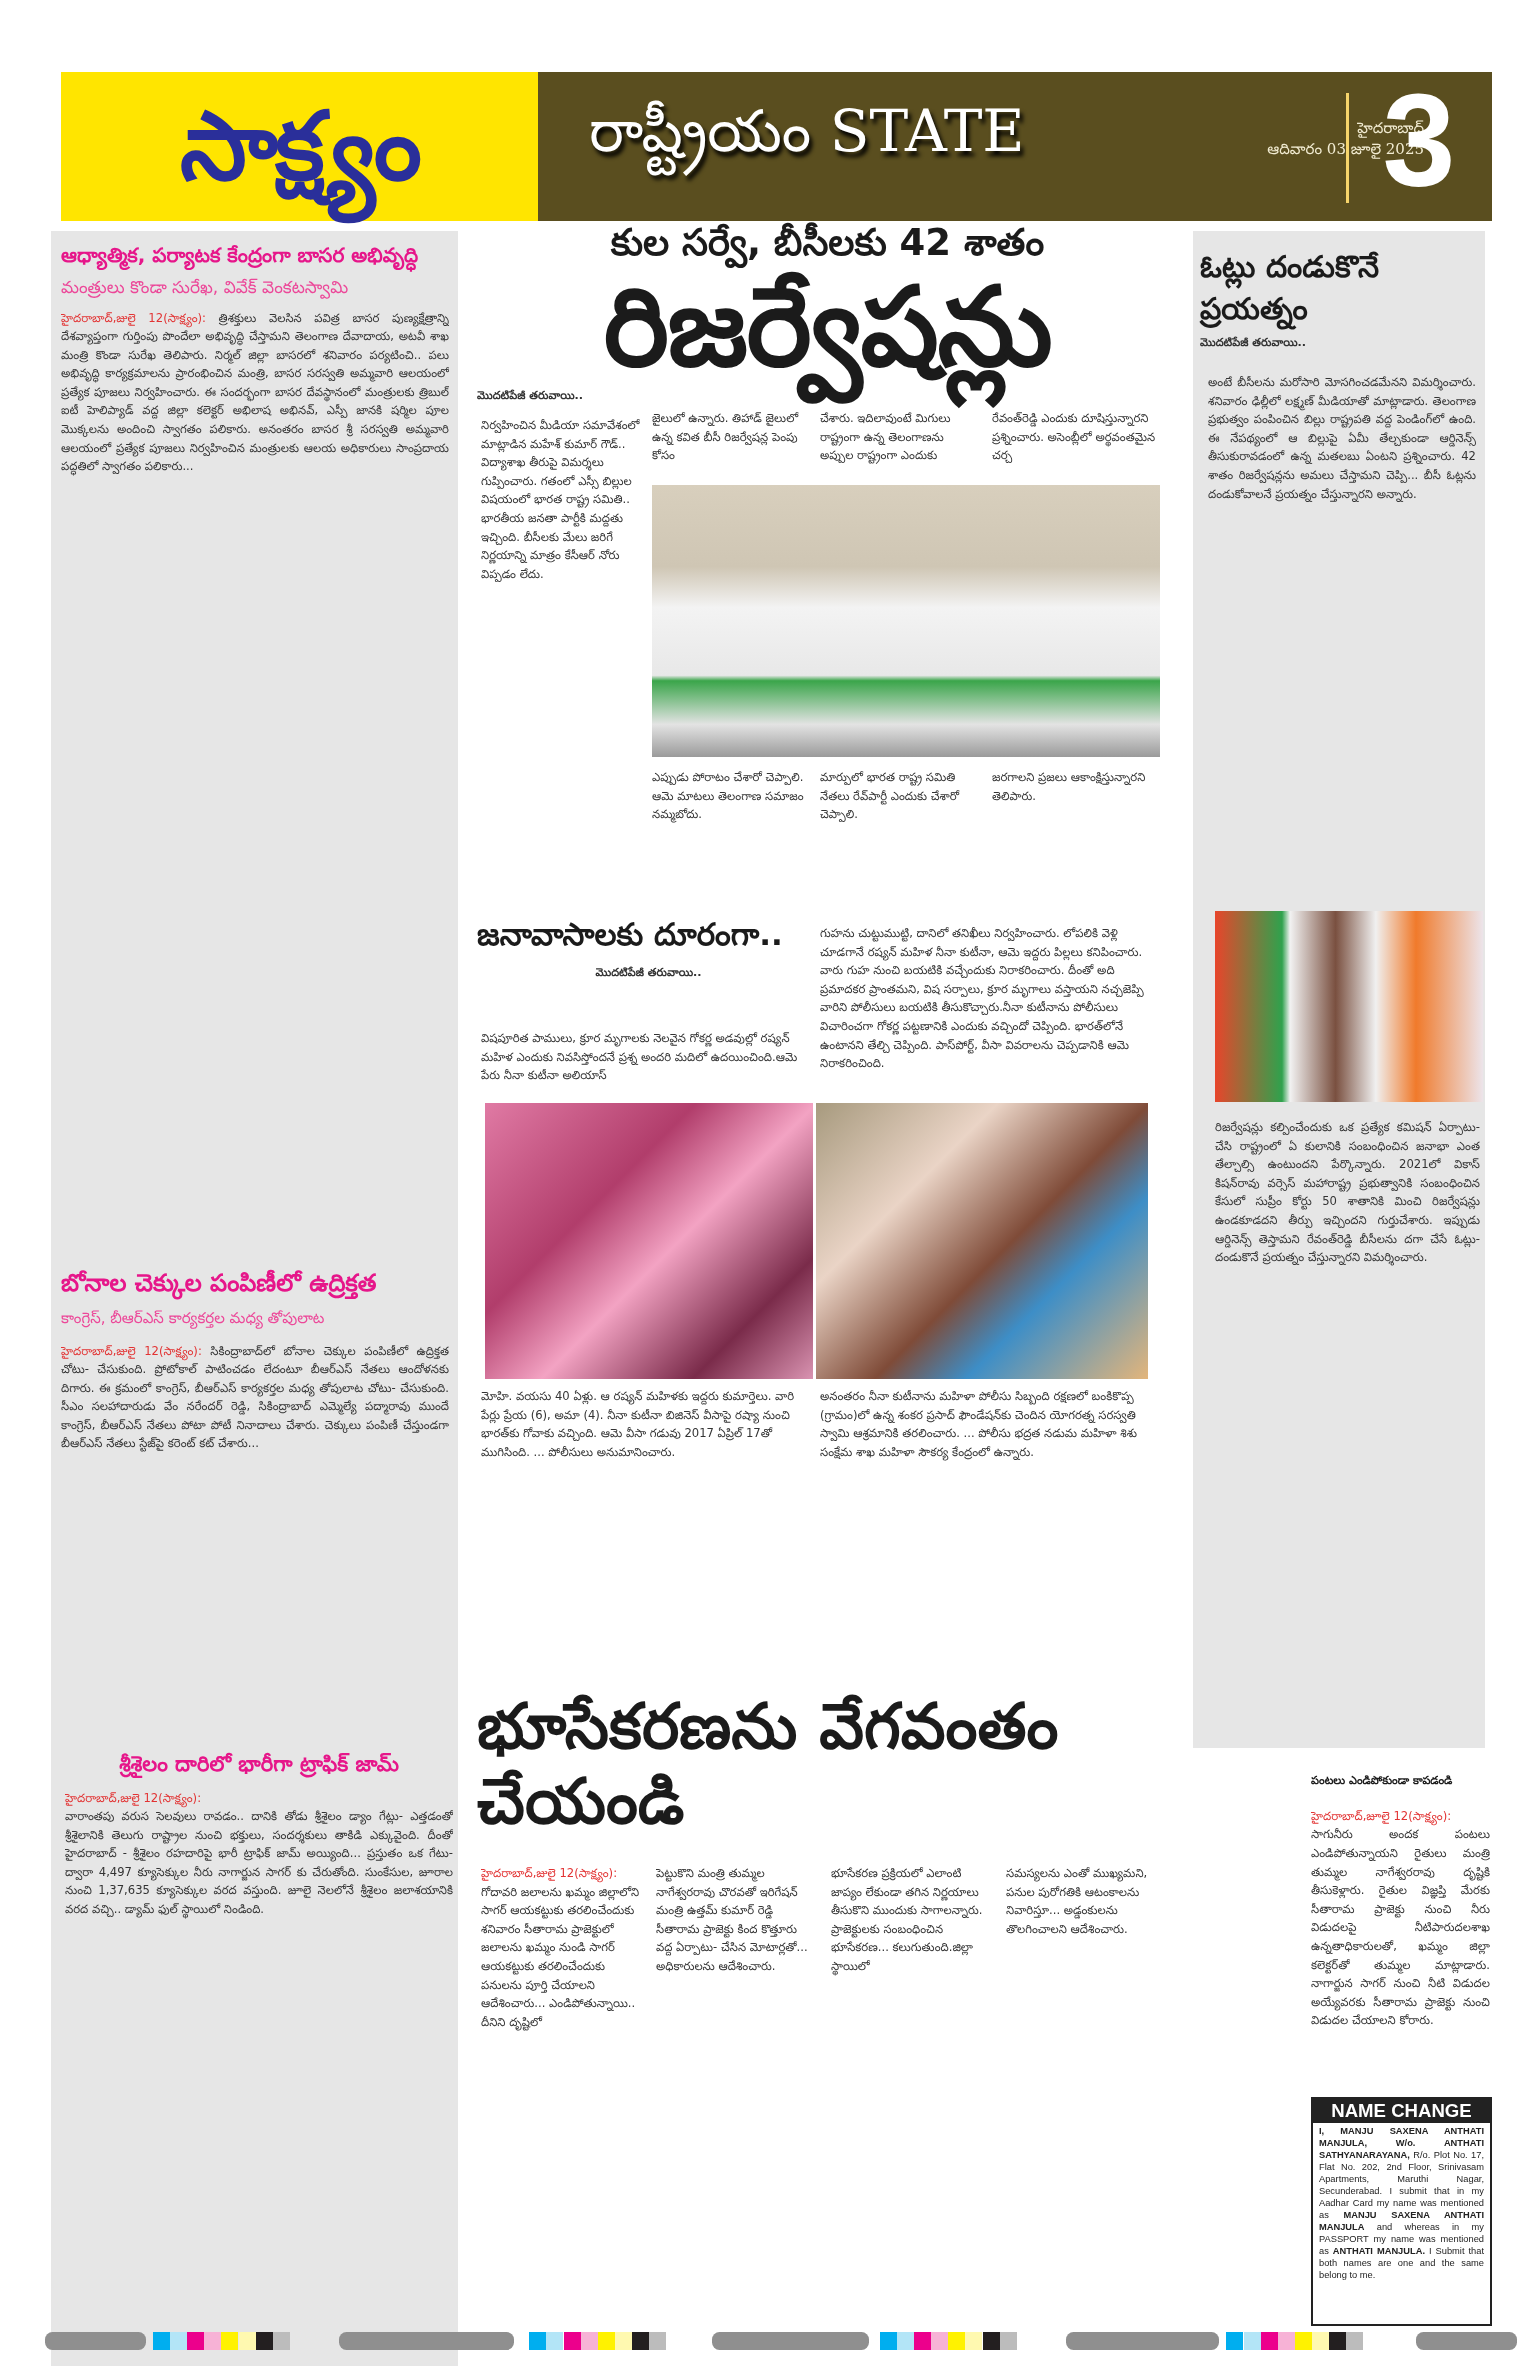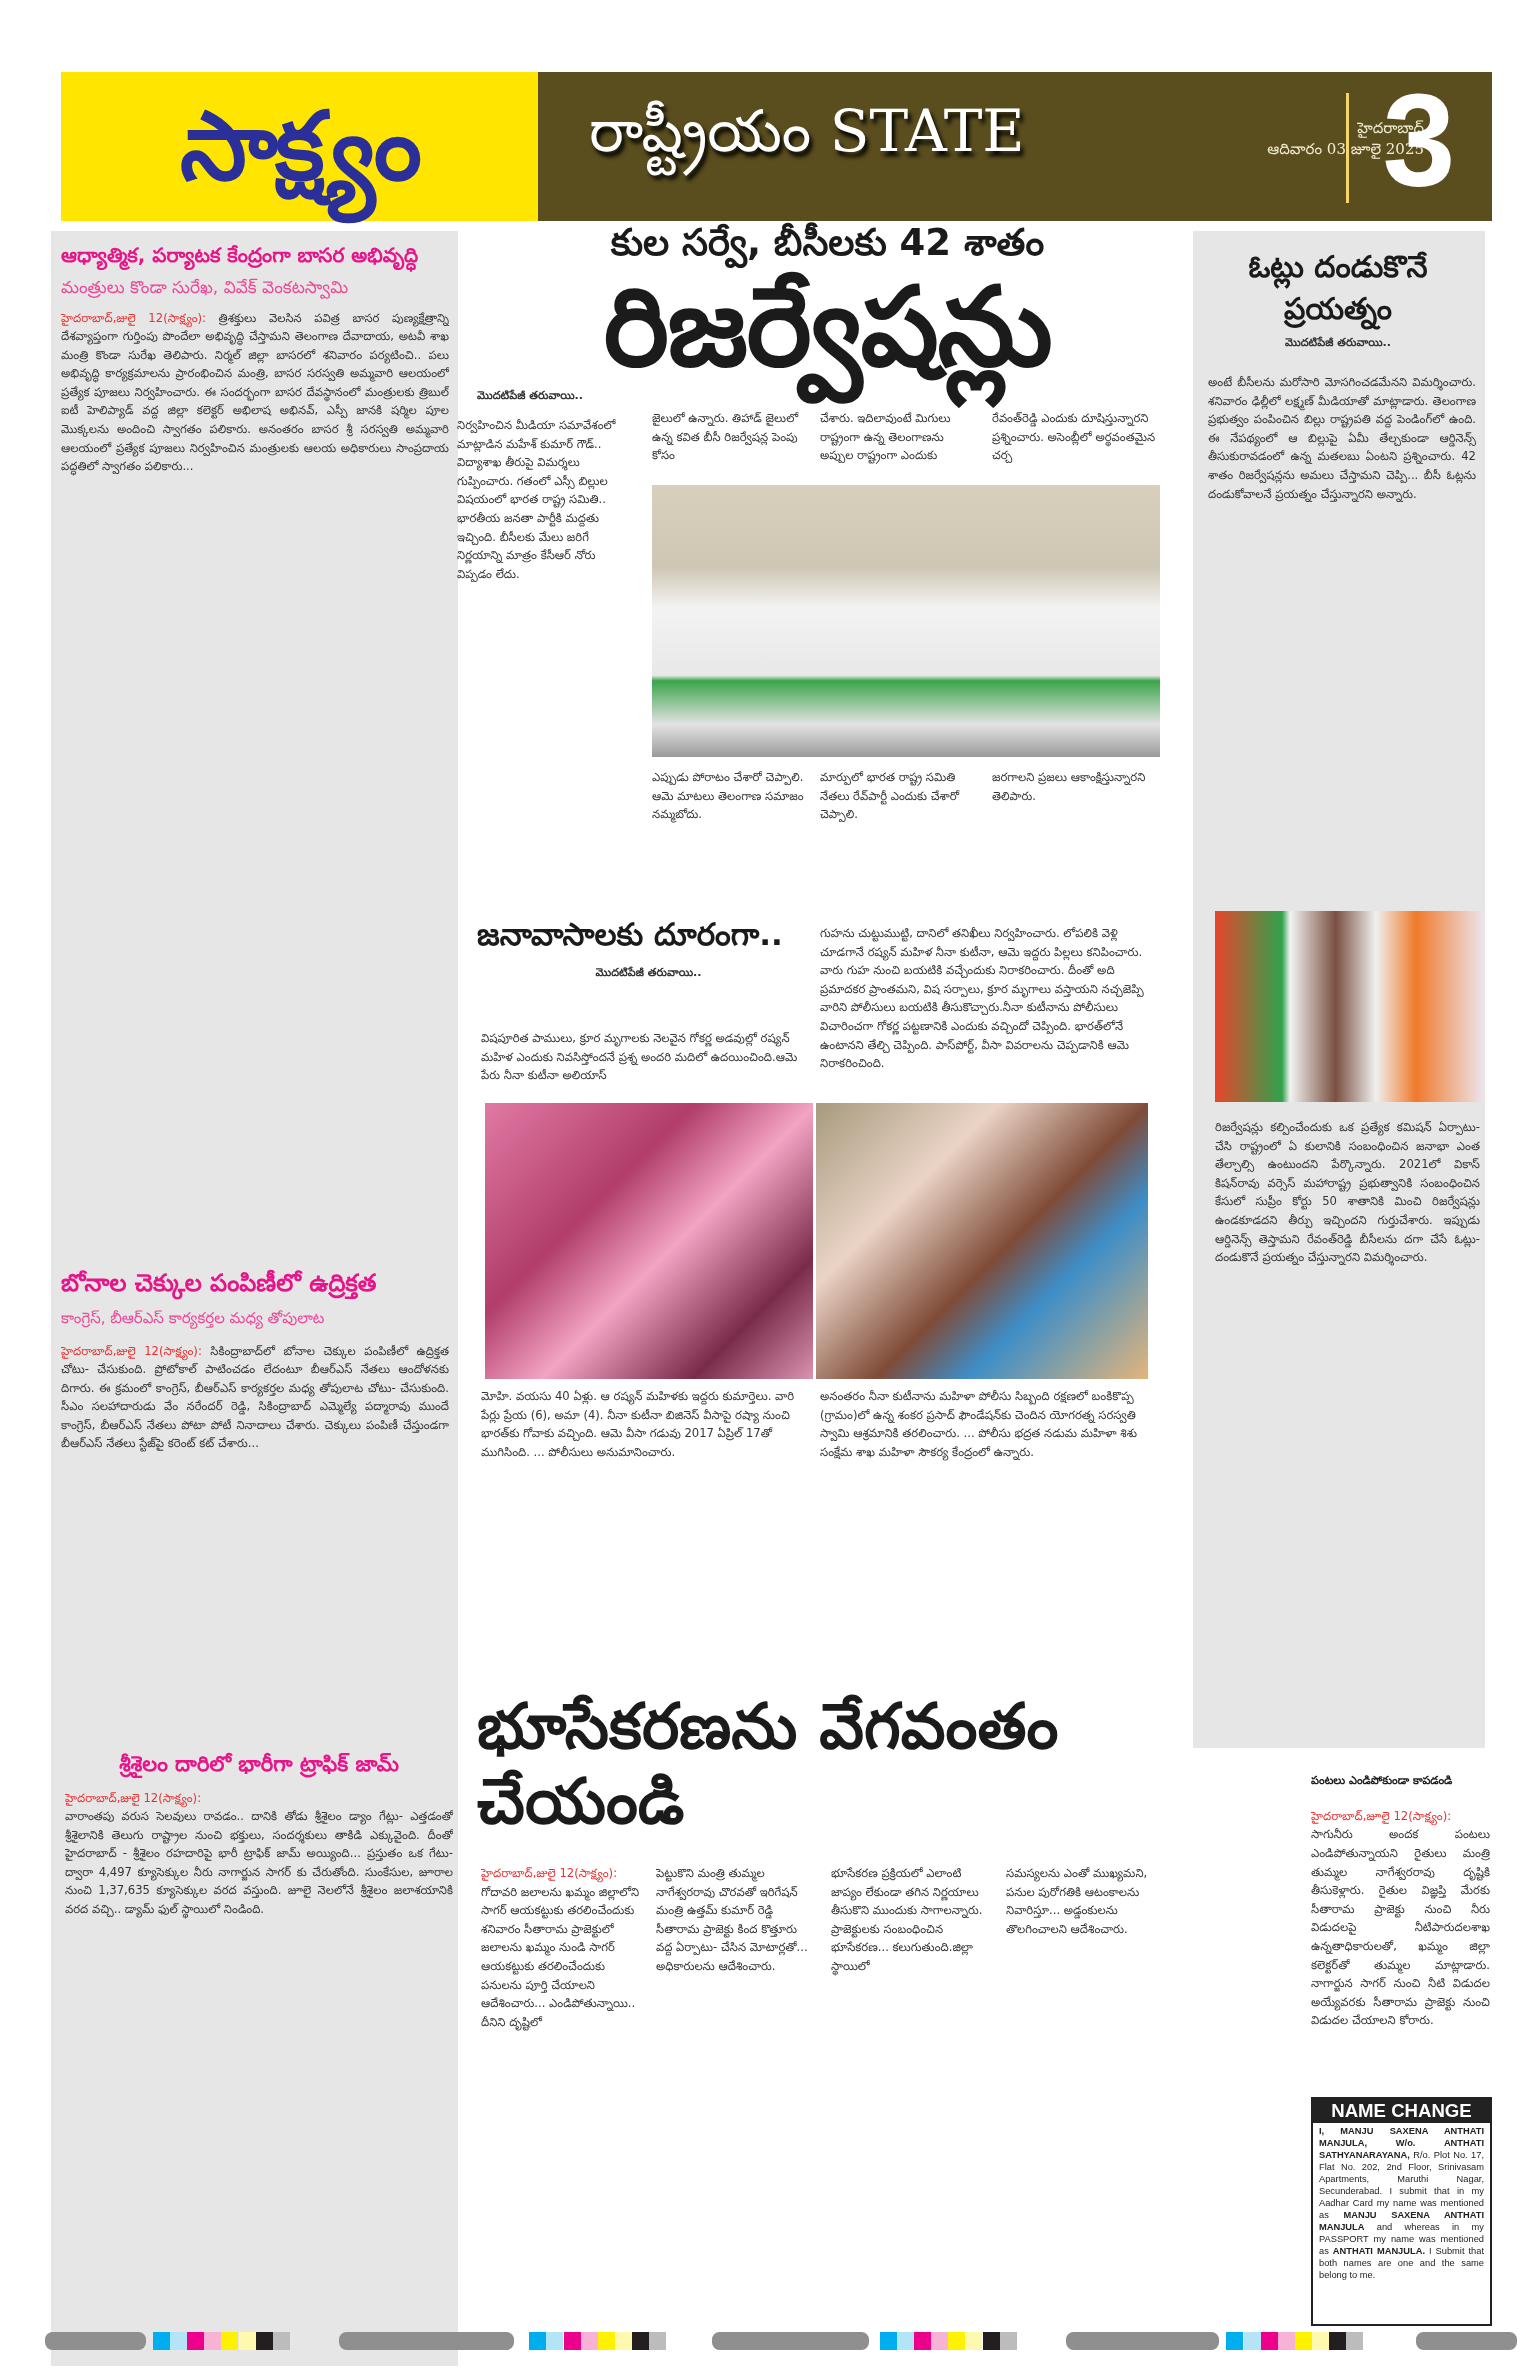--- a/index.html
+++ b/index.html
@@ -98,33 +98,33 @@
   <div class="body" style="margin-top:7.5px;height:537px;overflow:hidden;">
     <div class="dateline">హైదరాబాద్,జులై 12(సాక్ష్యం):</div>
     <span>వారాంతపు వరుస సెలవులు రావడం.. దానికి తోడు శ్రీశైలం డ్యాం గేట్లు- ఎత్తడంతో శ్రీశైలానికి తెలుగు రాష్ట్రాల నుంచి భక్తులు, సందర్శకులు తాకిడి ఎక్కువైంది. దీంతో హైదరాబాద్ - శ్రీశైలం రహదారిపై భారీ ట్రాఫిక్ జామ్ అయ్యింది... ప్రస్తుతం ఒక గేటు- ద్వారా 4,497 క్యూసెక్కుల నీరు నాగార్జున సాగర్ కు చేరుతోంది. సుంకేసుల, జూరాల నుంచి 1,37,635 క్యూసెక్కుల వరద వస్తుంది. జూలై నెలలోనే శ్రీశైలం జలాశయానికి వరద వచ్చి.. డ్యామ్ ఫుల్ స్థాయిలో నిండింది.</span>
   </div>
 </div>
 
 <div class="abs lead-kicker">కుల సర్వే, బీసీలకు 42 శాతం</div>
 <div class="abs lead-head">రిజర్వేషన్లు</div>
 <div class="abs cont" style="left:477px;top:389px;">మొదటిపేజీ తరువాయి..</div>
 
-<div class="abs body" style="left:457px;top:416px;width:164px;height:358px;overflow:hidden;text-align:left;">నిర్వహించిన మీడియా సమావేశంలో మాట్లాడిన మహేశ్ కుమార్ గౌడ్.. విద్యాశాఖ తీరుపై విమర్శలు గుప్పించారు. గతంలో ఎస్సీ బిల్లుల విషయంలో భారత రాష్ట్ర సమితి.. భారతీయ జనతా పార్టీకి మద్దతు ఇచ్చింది. బీసీలకు మేలు జరిగే నిర్ణయాన్ని మాత్రం కేసీఆర్ నోరు విప్పడం లేదు.</div>
+<div class="abs body" style="left:481px;top:416px;width:164px;height:358px;overflow:hidden;text-align:left;">నిర్వహించిన మీడియా సమావేశంలో మాట్లాడిన మహేశ్ కుమార్ గౌడ్.. విద్యాశాఖ తీరుపై విమర్శలు గుప్పించారు. గతంలో ఎస్సీ బిల్లుల విషయంలో భారత రాష్ట్ర సమితి.. భారతీయ జనతా పార్టీకి మద్దతు ఇచ్చింది. బీసీలకు మేలు జరిగే నిర్ణయాన్ని మాత్రం కేసీఆర్ నోరు విప్పడం లేదు.</div>
 <div class="abs body" style="left:652px;top:409px;width:157px;height:67px;overflow:hidden;text-align:left;">జైలులో ఉన్నారు. తిహాడ్ జైలులో ఉన్న కవిత బీసీ రిజర్వేషన్ల పెంపు కోసం</div>
 <div class="abs body" style="left:820px;top:409px;width:157px;height:67px;overflow:hidden;text-align:left;">చేశారు. ఇదిలావుంటే మిగులు రాష్ట్రంగా ఉన్న తెలంగాణను అప్పుల రాష్ట్రంగా ఎందుకు</div>
 <div class="abs body" style="left:992px;top:409px;width:171px;height:67px;overflow:hidden;text-align:left;">రేవంత్‌రెడ్డి ఎందుకు దూషిస్తున్నారని ప్రశ్నించారు. అసెంబ్లీలో అర్థవంతమైన చర్చ</div>
 
 <div class="abs photo photo-group"></div>
 
 <div class="abs body" style="left:652px;top:768px;width:157px;height:142px;overflow:hidden;text-align:left;">ఎప్పుడు పోరాటం చేశారో చెప్పాలి. ఆమె మాటలు తెలంగాణ సమాజం నమ్మబోదు.</div>
 <div class="abs body" style="left:820px;top:768px;width:157px;height:142px;overflow:hidden;text-align:left;">మార్పులో భారత రాష్ట్ర సమితి నేతలు రేవ్‌పార్టీ ఎందుకు చేశారో చెప్పాలి.</div>
 <div class="abs body" style="left:992px;top:768px;width:171px;height:142px;overflow:hidden;text-align:left;">జరగాలని ప్రజలు ఆకాంక్షిస్తున్నారని తెలిపారు.</div>
 
 <div class="abs panel right-panel"></div>
-<div class="abs" style="left:1200px;top:246px;width:276px;text-align:center;">
+<div class="abs" style="left:1200px;top:246px;width:276px;">
   <div style="font-weight:bold;font-size:30px;line-height:42px;color:#1b1b1b;">ఓట్లు దండుకొనే ప్రయత్నం</div>
   <div class="cont" style="margin-top:6px;">మొదటిపేజీ తరువాయి..</div>
 </div>
 <div class="abs body" style="left:1208px;top:373px;width:268px;height:529px;overflow:hidden;">అంటే బీసీలను మరోసారి మోసగించడమేనని విమర్శించారు. శనివారం ఢిల్లీలో లక్ష్మణ్ మీడియాతో మాట్లాడారు. తెలంగాణ ప్రభుత్వం పంపించిన బిల్లు రాష్ట్రపతి వద్ద పెండింగ్‌లో ఉంది. ఈ నేపథ్యంలో ఆ బిల్లుపై ఏమీ తేల్చకుండా ఆర్డినెన్స్ తీసుకురావడంలో ఉన్న మతలబు ఏంటని ప్రశ్నించారు. 42 శాతం రిజర్వేషన్లను అమలు చేస్తామని చెప్పి... బీసీ ఓట్లను దండుకోవాలనే ప్రయత్నం చేస్తున్నారని అన్నారు.</div>
 <div class="abs photo photo-portrait"></div>
 <div class="abs body" style="left:1215px;top:1118px;width:265px;height:611px;overflow:hidden;">రిజర్వేషన్లు కల్పించేందుకు ఒక ప్రత్యేక కమిషన్ ఏర్పాటు- చేసి రాష్ట్రంలో ఏ కులానికి సంబంధించిన జనాభా ఎంత తేల్చాల్సి ఉంటుందని పేర్కొన్నారు. 2021లో వికాస్ కిషన్‌రావు వర్సెస్ మహారాష్ట్ర ప్రభుత్వానికి సంబంధించిన కేసులో సుప్రీం కోర్టు 50 శాతానికి మించి రిజర్వేషన్లు ఉండకూడదని తీర్పు ఇచ్చిందని గుర్తుచేశారు. ఇప్పుడు ఆర్డినెన్స్ తెస్తామని రేవంత్‌రెడ్డి బీసీలను దగా చేసే ఓట్లు- దండుకొనే ప్రయత్నం చేస్తున్నారని విమర్శించారు.</div>
 
 <div class="abs" style="left:477px;top:913px;width:343px;">
   <div style="font-weight:bold;font-size:31px;line-height:43px;color:#1b1b1b;">జనావాసాలకు దూరంగా..</div>
   <div class="cont" style="text-align:center;margin-top:10.4px;">మొదటిపేజీ తరువాయి..</div>

